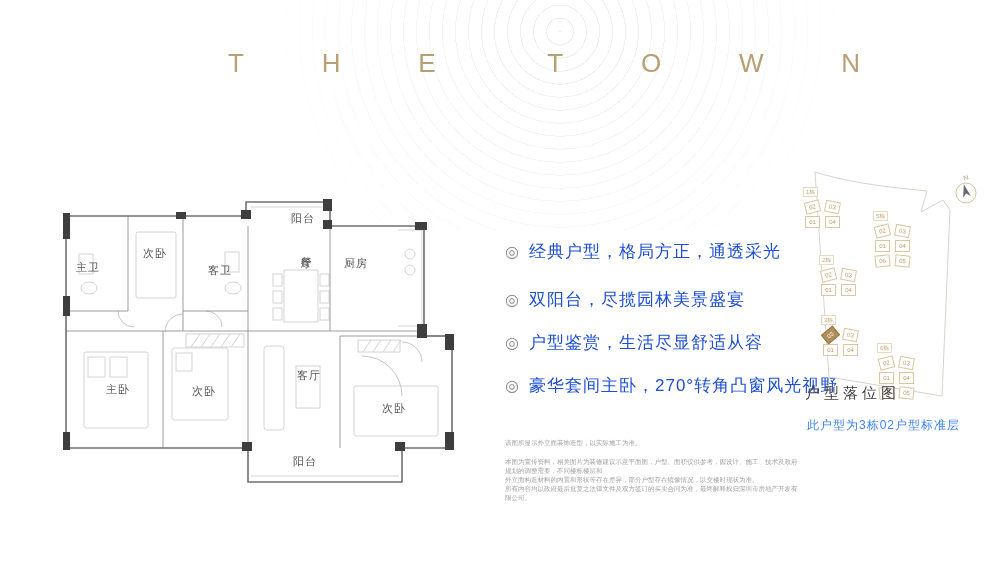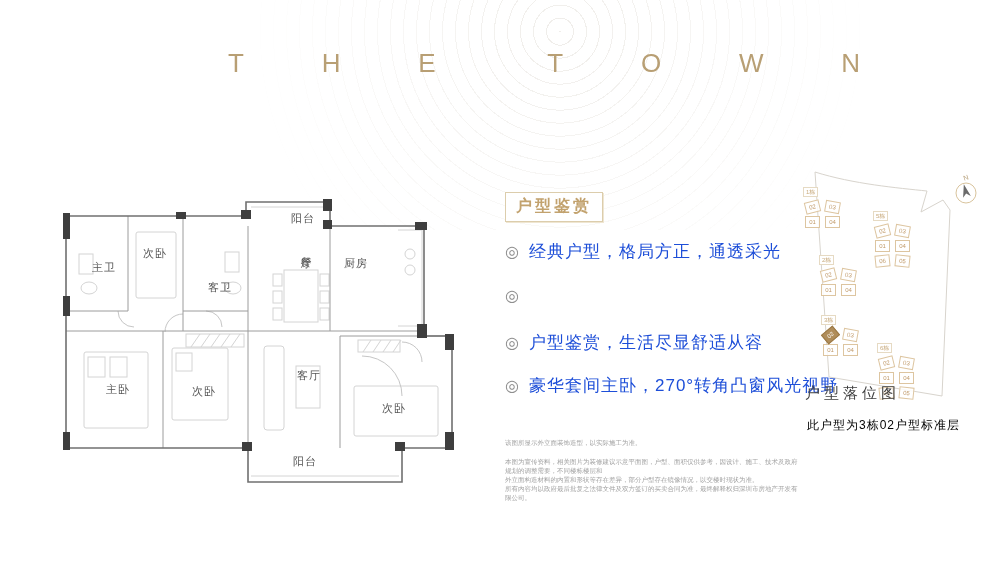--- a/index.html
+++ b/index.html
@@ -60,21 +60,21 @@
   .chip { width:15px; height:12px; border:1px solid #ddc5a0; color:#c09a6a; font-size:6px;
     display:flex; align-items:center; justify-content:center; background:rgba(255,255,255,0.85); }
   .chip:nth-child(1) { transform:rotate(-14deg); }
   .chip:nth-child(2) { transform:rotate(10deg); }
   .chip:nth-child(5) { transform:rotate(-6deg); }
   .chip:nth-child(6) { transform:rotate(6deg); }
   .chip.hl { background:#b08d5a; border-color:#9c7a47; color:#fff; transform:rotate(-40deg); }
   .compass { position:absolute; left:158px; top:14px; width:30px; height:34px; text-align:center; }
   .compass .n { color:#b7a07a; font-size:7px; display:block; transform:rotate(-18deg); }
   .map-title { position:absolute; left:12px; top:224px; color:#404040; font-size:15px; letter-spacing:4px; }
-  .map-caption { position:absolute; left:14px; top:257px; color:#000000; font-size:12px; letter-spacing:1px; white-space:nowrap; }
+  .map-caption { position:absolute; left:14px; top:257px; color:#3b82f6; font-size:12px; letter-spacing:1px; white-space:nowrap; }
 </style>
 </head>
 <body>
 
 <div class="canvas">
   <div class="ripples"></div>
 
 
   <div class="brand">
     <span>T</span>
@@ -144,40 +144,40 @@
         <rect x="359" y="128" width="10" height="14"></rect>
         <rect x="387" y="138" width="9" height="16"></rect>
         <rect x="387" y="236" width="9" height="18"></rect>
         <rect x="337" y="246" width="10" height="9"></rect>
         <rect x="184" y="246" width="10" height="9"></rect>
         <rect x="5" y="236" width="7" height="18"></rect>
         <rect x="5" y="100" width="7" height="20"></rect>
         <rect x="118" y="16" width="10" height="7"></rect>
       </g>
     </svg>
-    <div class="room-label" style="left:34px;top:64px">主卫</div>
+    <div class="room-label" style="left:18px;top:64px">主卫</div>
     <div class="room-label" style="left:85px;top:50px">次卧</div>
-    <div class="room-label" style="left:150px;top:84px">客卫</div>
+    <div class="room-label" style="left:150px;top:67px">客卫</div>
     <div class="room-label" style="left:233px;top:15px">阳台</div>
     <div class="room-label vert" style="left:240px;top:52px">餐厅</div>
     <div class="room-label" style="left:286px;top:60px">厨房</div>
     <div class="room-label" style="left:48px;top:186px">主卧</div>
     <div class="room-label" style="left:134px;top:188px">次卧</div>
     <div class="room-label" style="left:239px;top:172px">客厅</div>
     <div class="room-label" style="left:324px;top:205px">次卧</div>
     <div class="room-label" style="left:235px;top:258px">阳台</div>
   </div>
 
-  <div class="feat-title">户型鉴赏</div>
   <div class="feat-row" style="top:240px">
     <span class="b-icon">◎</span>
     <span class="b-text">经典户型，格局方正，通透采光</span>
   </div>
   <div class="feat-row" style="top:288px">
     <span class="b-icon">◎</span>
+    <span class="b-text">双阳台，尽揽园林美景盛宴</span>
   </div>
   <div class="feat-row" style="top:331px">
     <span class="b-icon">◎</span>
     <span class="b-text">户型鉴赏，生活尽显舒适从容</span>
   </div>
   <div class="feat-row" style="top:374px">
     <span class="b-icon">◎</span>
     <span class="b-text">豪华套间主卧，270°转角凸窗风光视野</span>
   </div>
 

